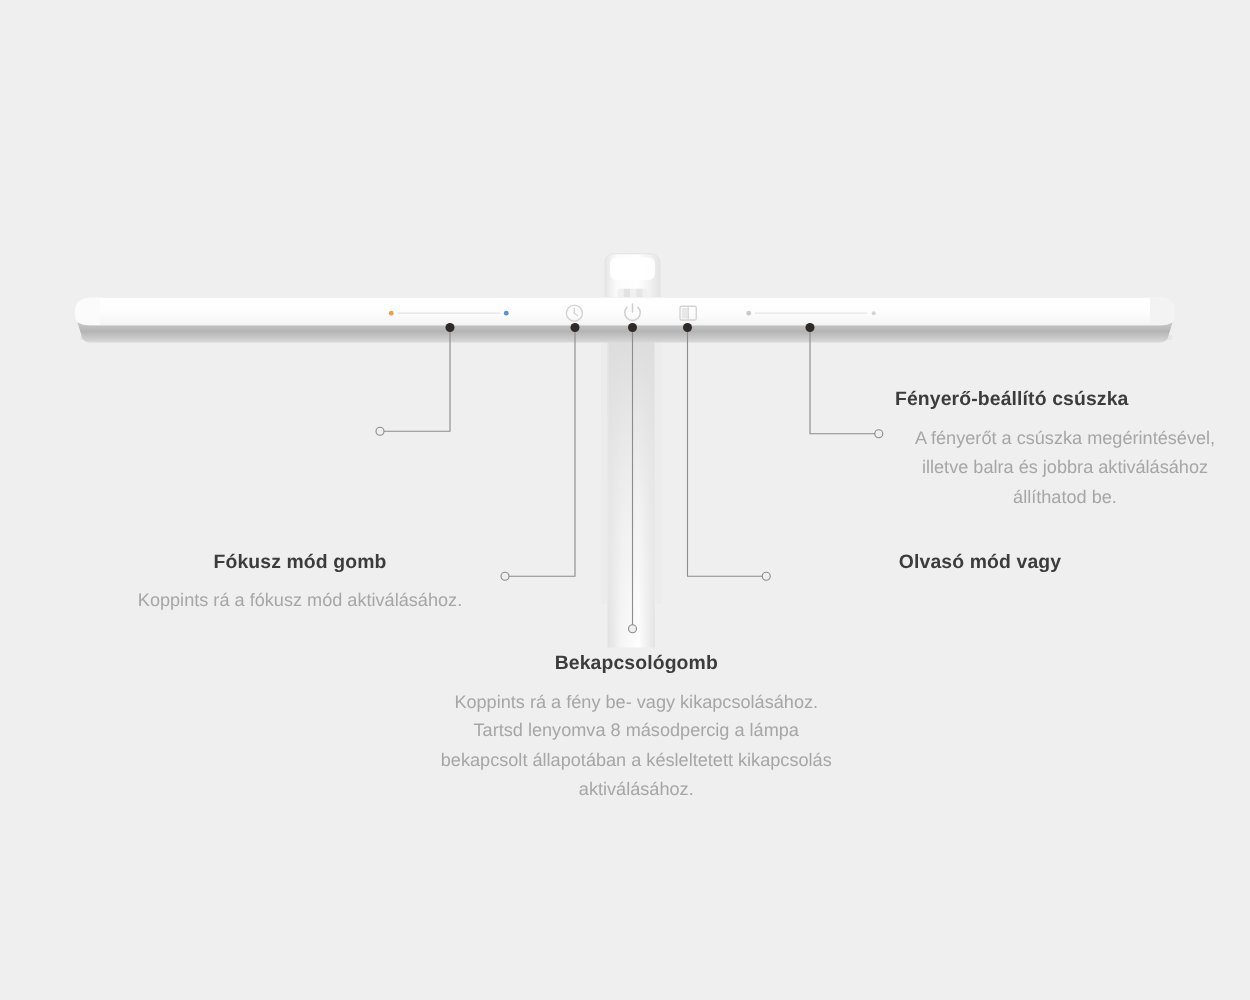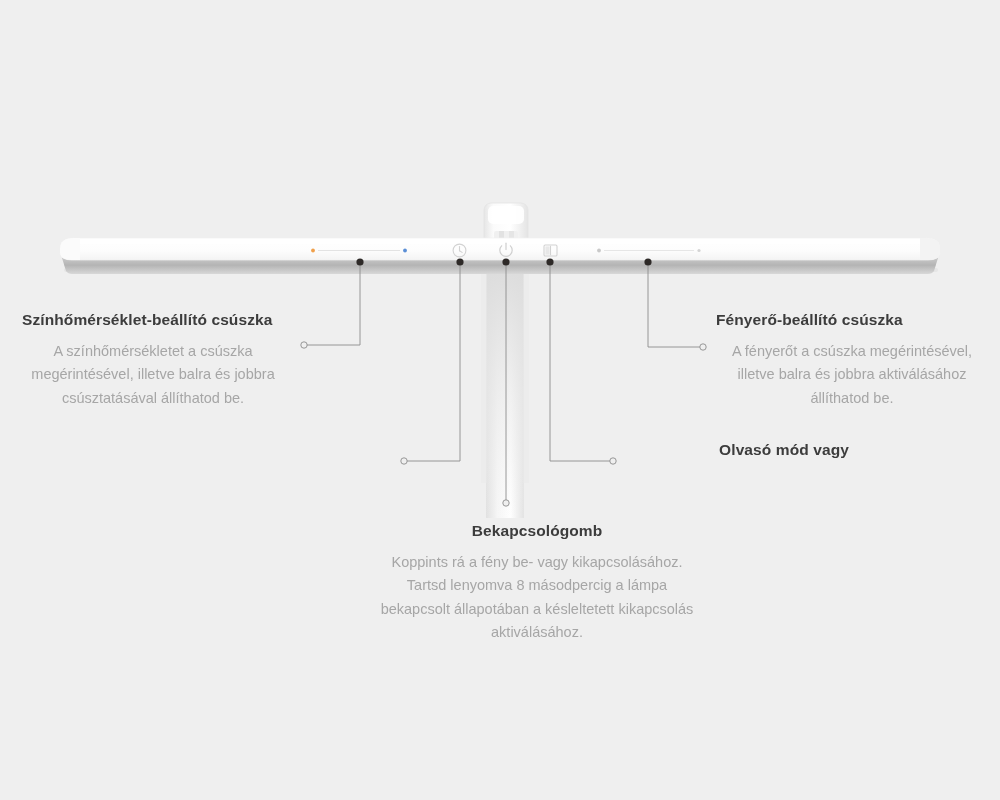--- a/index.html
+++ b/index.html
@@ -76,21 +76,20 @@
   }
 
   #ann-reading {
     left: 666px; top: 440px;  width: 236px;
     text-align: center;
   }
 
   #ann-power {
     left: 350px; top: 521px;  width: 318px;
     text-align: center;
-    margin-left: 28px;
   }
 </style>
 </head>
 <body>
 
 <div id="stage">
 
   <svg id="art" viewBox="0 0 1000 800">
     <defs>
       <linearGradient id="barFace" x1="0" y1="0" x2="0" y2="1">
@@ -205,30 +204,30 @@
 
     <g fill="#efefef" stroke="#8c8c8c" stroke-width="0.9">
       <circle cx="304" cy="345" r="3.2"></circle>
       <circle cx="404" cy="461" r="3.2"></circle>
       <circle cx="506" cy="503" r="3.2"></circle>
       <circle cx="613" cy="461" r="3.2"></circle>
       <circle cx="703" cy="347" r="3.2"></circle>
     </g>
   </svg>
 
-  <div class="ann" id="ann-color-temp">
-    <p class="ann-title">Színhőmérséklet-beállító csúszka</p>
-    <p class="ann-desc">A színhőmérsékletet a csúszka megérintésével, illetve balra és jobbra csúsztatásával állíthatod be.</p>
-  </div>
 
   <div class="ann" id="ann-brightness">
     <p class="ann-title">Fényerő-beállító csúszka</p>
     <p class="ann-desc">A fényerőt a csúszka megérintésével, illetve balra és jobbra aktiválásához állíthatod be.</p>
   </div>
 
+  <div class="ann ctr-align" id="ann-focus">
+    <p class="ann-title">Fókusz mód gomb</p>
+    <p class="ann-desc">Koppints rá a fókusz mód aktiválásához.</p>
+  </div>
 
   <div class="ann ctr-align" id="ann-reading">
     <p class="ann-title">Olvasó mód vagy</p>
   </div>
 
   <div class="ann ctr-align" id="ann-power">
     <p class="ann-title">Bekapcsológomb</p>
     <p class="ann-desc">Koppints rá a fény be- vagy kikapcsolásához.
 Tartsd lenyomva 8 másodpercig a lámpa bekapcsolt állapotában a késleltetett kikapcsolás aktiválásához.</p>
   </div>

